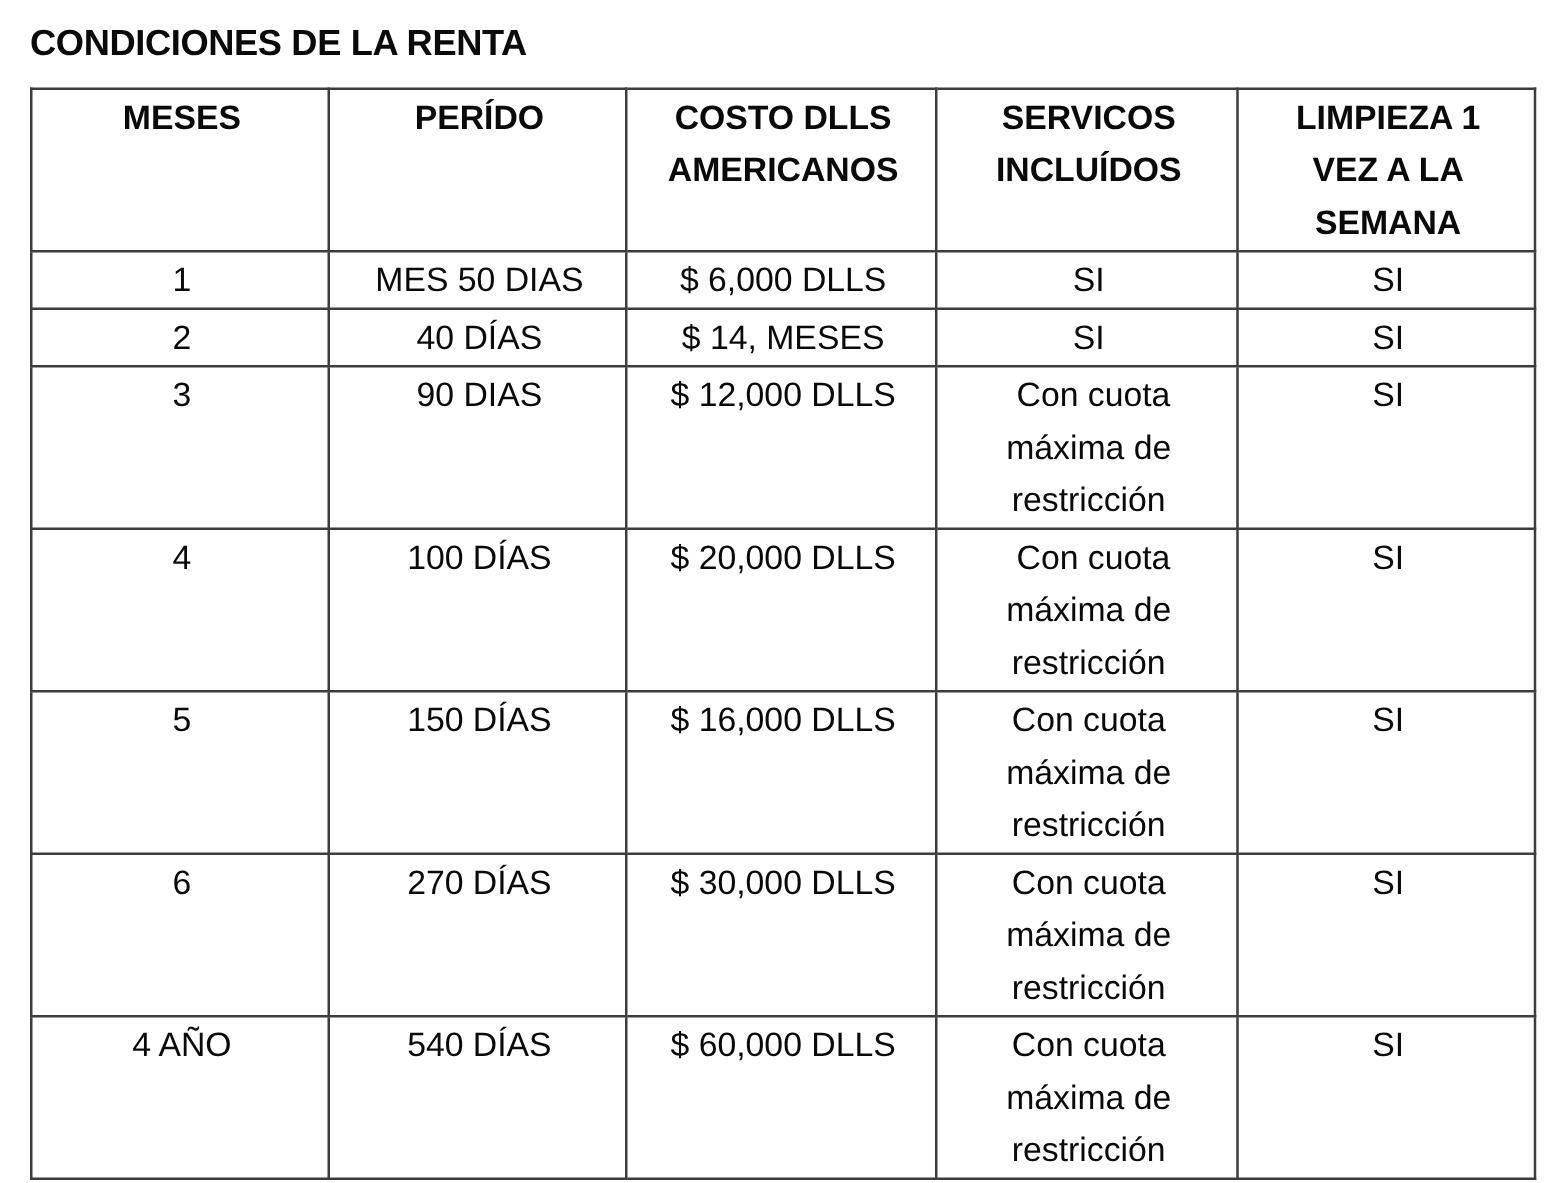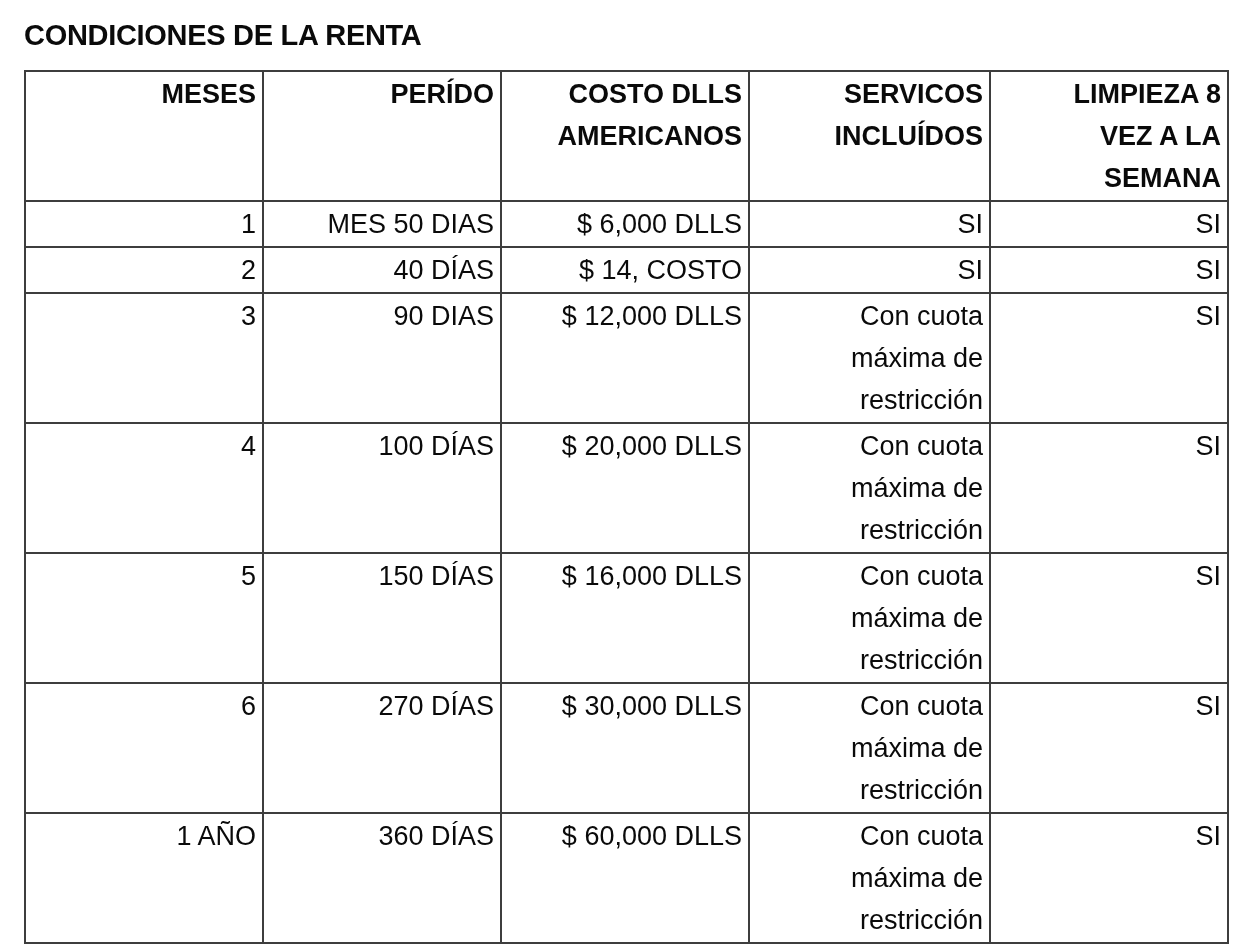--- a/index.html
+++ b/index.html
@@ -33,21 +33,21 @@
   table.rent-table {
     margin: 14px 0 0 24px;
     width: 1203px;
     border-collapse: collapse;
     table-layout: fixed;
   }
   table.rent-table th,
   table.rent-table td {
     border: 2px solid var(--border);
     vertical-align: top;
-    text-align: right;
+    text-align: center;
     padding: 1px 6px 1px 9px;
     font-size: 27px;
     line-height: 42px;
     white-space: pre-wrap;
     overflow: hidden;
   }
   table.rent-table th {
     font-weight: bold;
     height: 130px;
   }
@@ -73,37 +73,37 @@
         <col class="c5">
     </colgroup>
     <thead>
       <tr>
         <th>MESES</th>
         <th>PERÍDO</th>
         <th>COSTO DLLS
 AMERICANOS</th>
         <th>SERVICOS
 INCLUÍDOS</th>
-        <th>LIMPIEZA 8
+        <th>LIMPIEZA 1
 VEZ A LA
 SEMANA</th>
       </tr>
     </thead>
     <tbody>
         <tr>
           <td>1</td>
           <td>MES 50 DIAS</td>
           <td>$ 6,000 DLLS</td>
           <td>SI</td>
           <td>SI</td>
         </tr>
         <tr>
           <td>2</td>
           <td>40 DÍAS</td>
-          <td>$ 14, COSTO</td>
+          <td>$ 14, MESES</td>
           <td>SI</td>
           <td>SI</td>
         </tr>
         <tr>
           <td>3</td>
           <td>90 DIAS</td>
           <td>$ 12,000 DLLS</td>
           <td> Con cuota
 máxima de
 restricción</td>
@@ -130,22 +130,22 @@
         <tr>
           <td>6</td>
           <td>270 DÍAS</td>
           <td>$ 30,000 DLLS</td>
           <td>Con cuota
 máxima de
 restricción</td>
           <td>SI</td>
         </tr>
         <tr>
-          <td>1 AÑO</td>
-          <td>360 DÍAS</td>
+          <td>4 AÑO</td>
+          <td>540 DÍAS</td>
           <td>$ 60,000 DLLS</td>
           <td>Con cuota
 máxima de
 restricción</td>
           <td>SI</td>
         </tr>
       </tbody>
   </table>
 
 </div>

